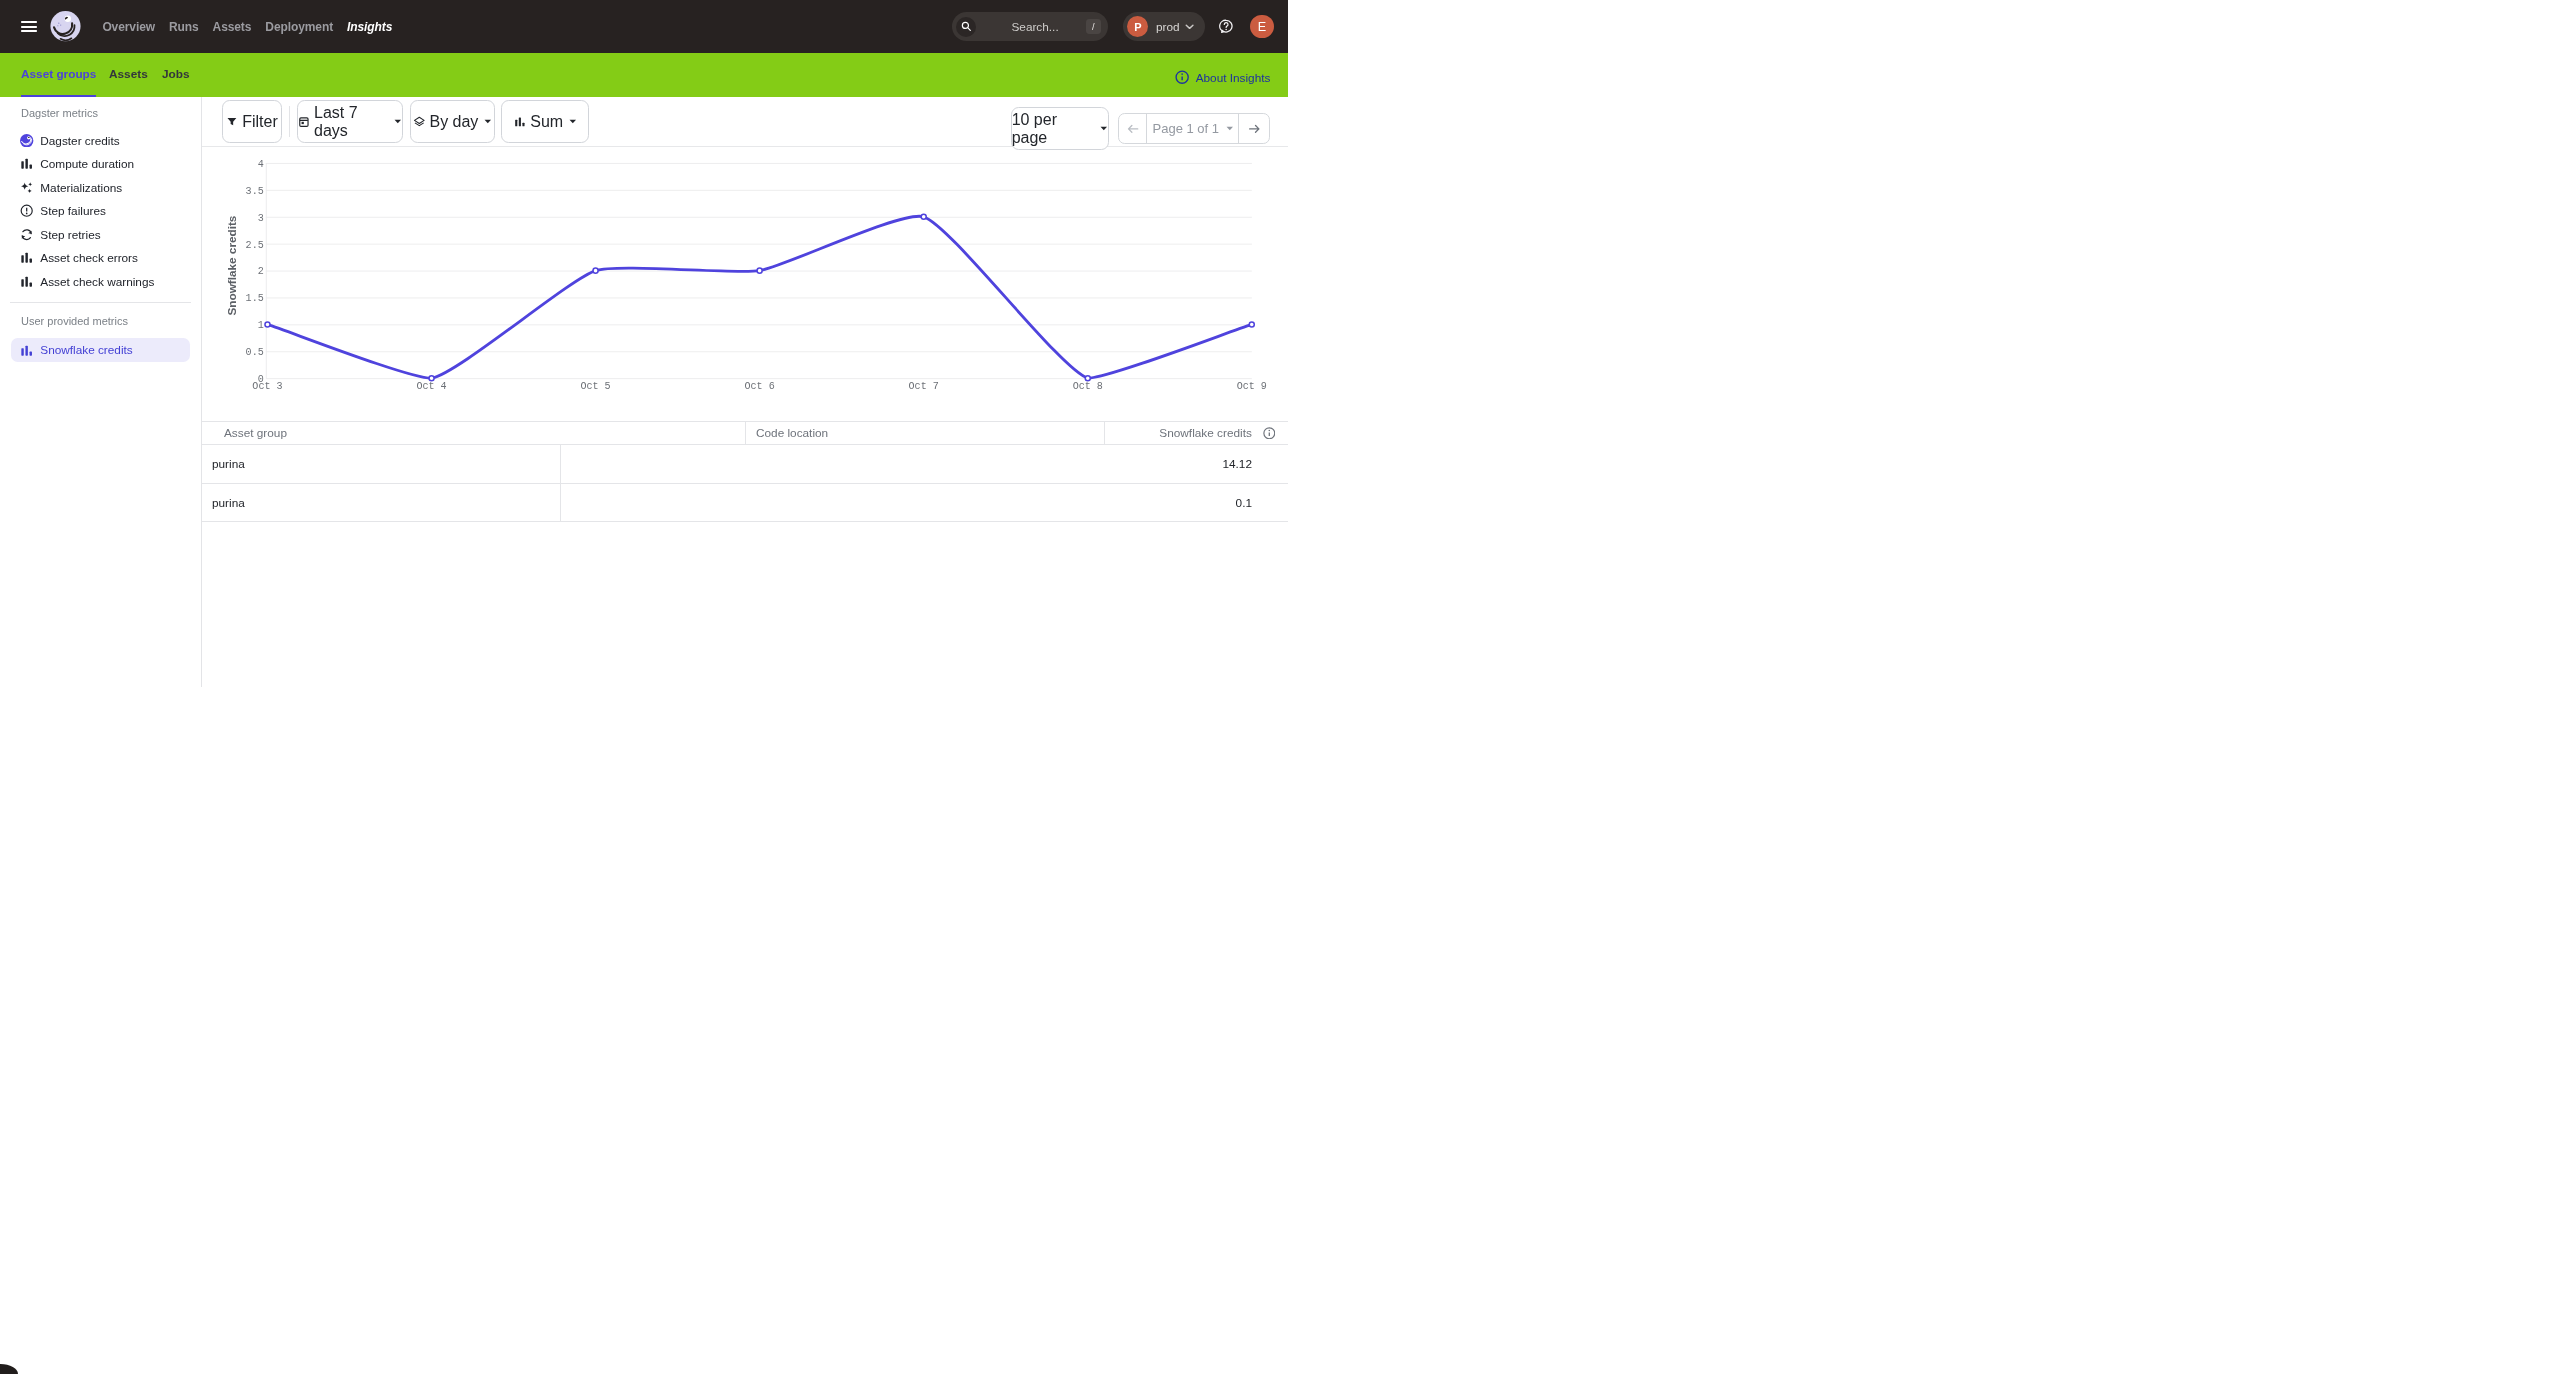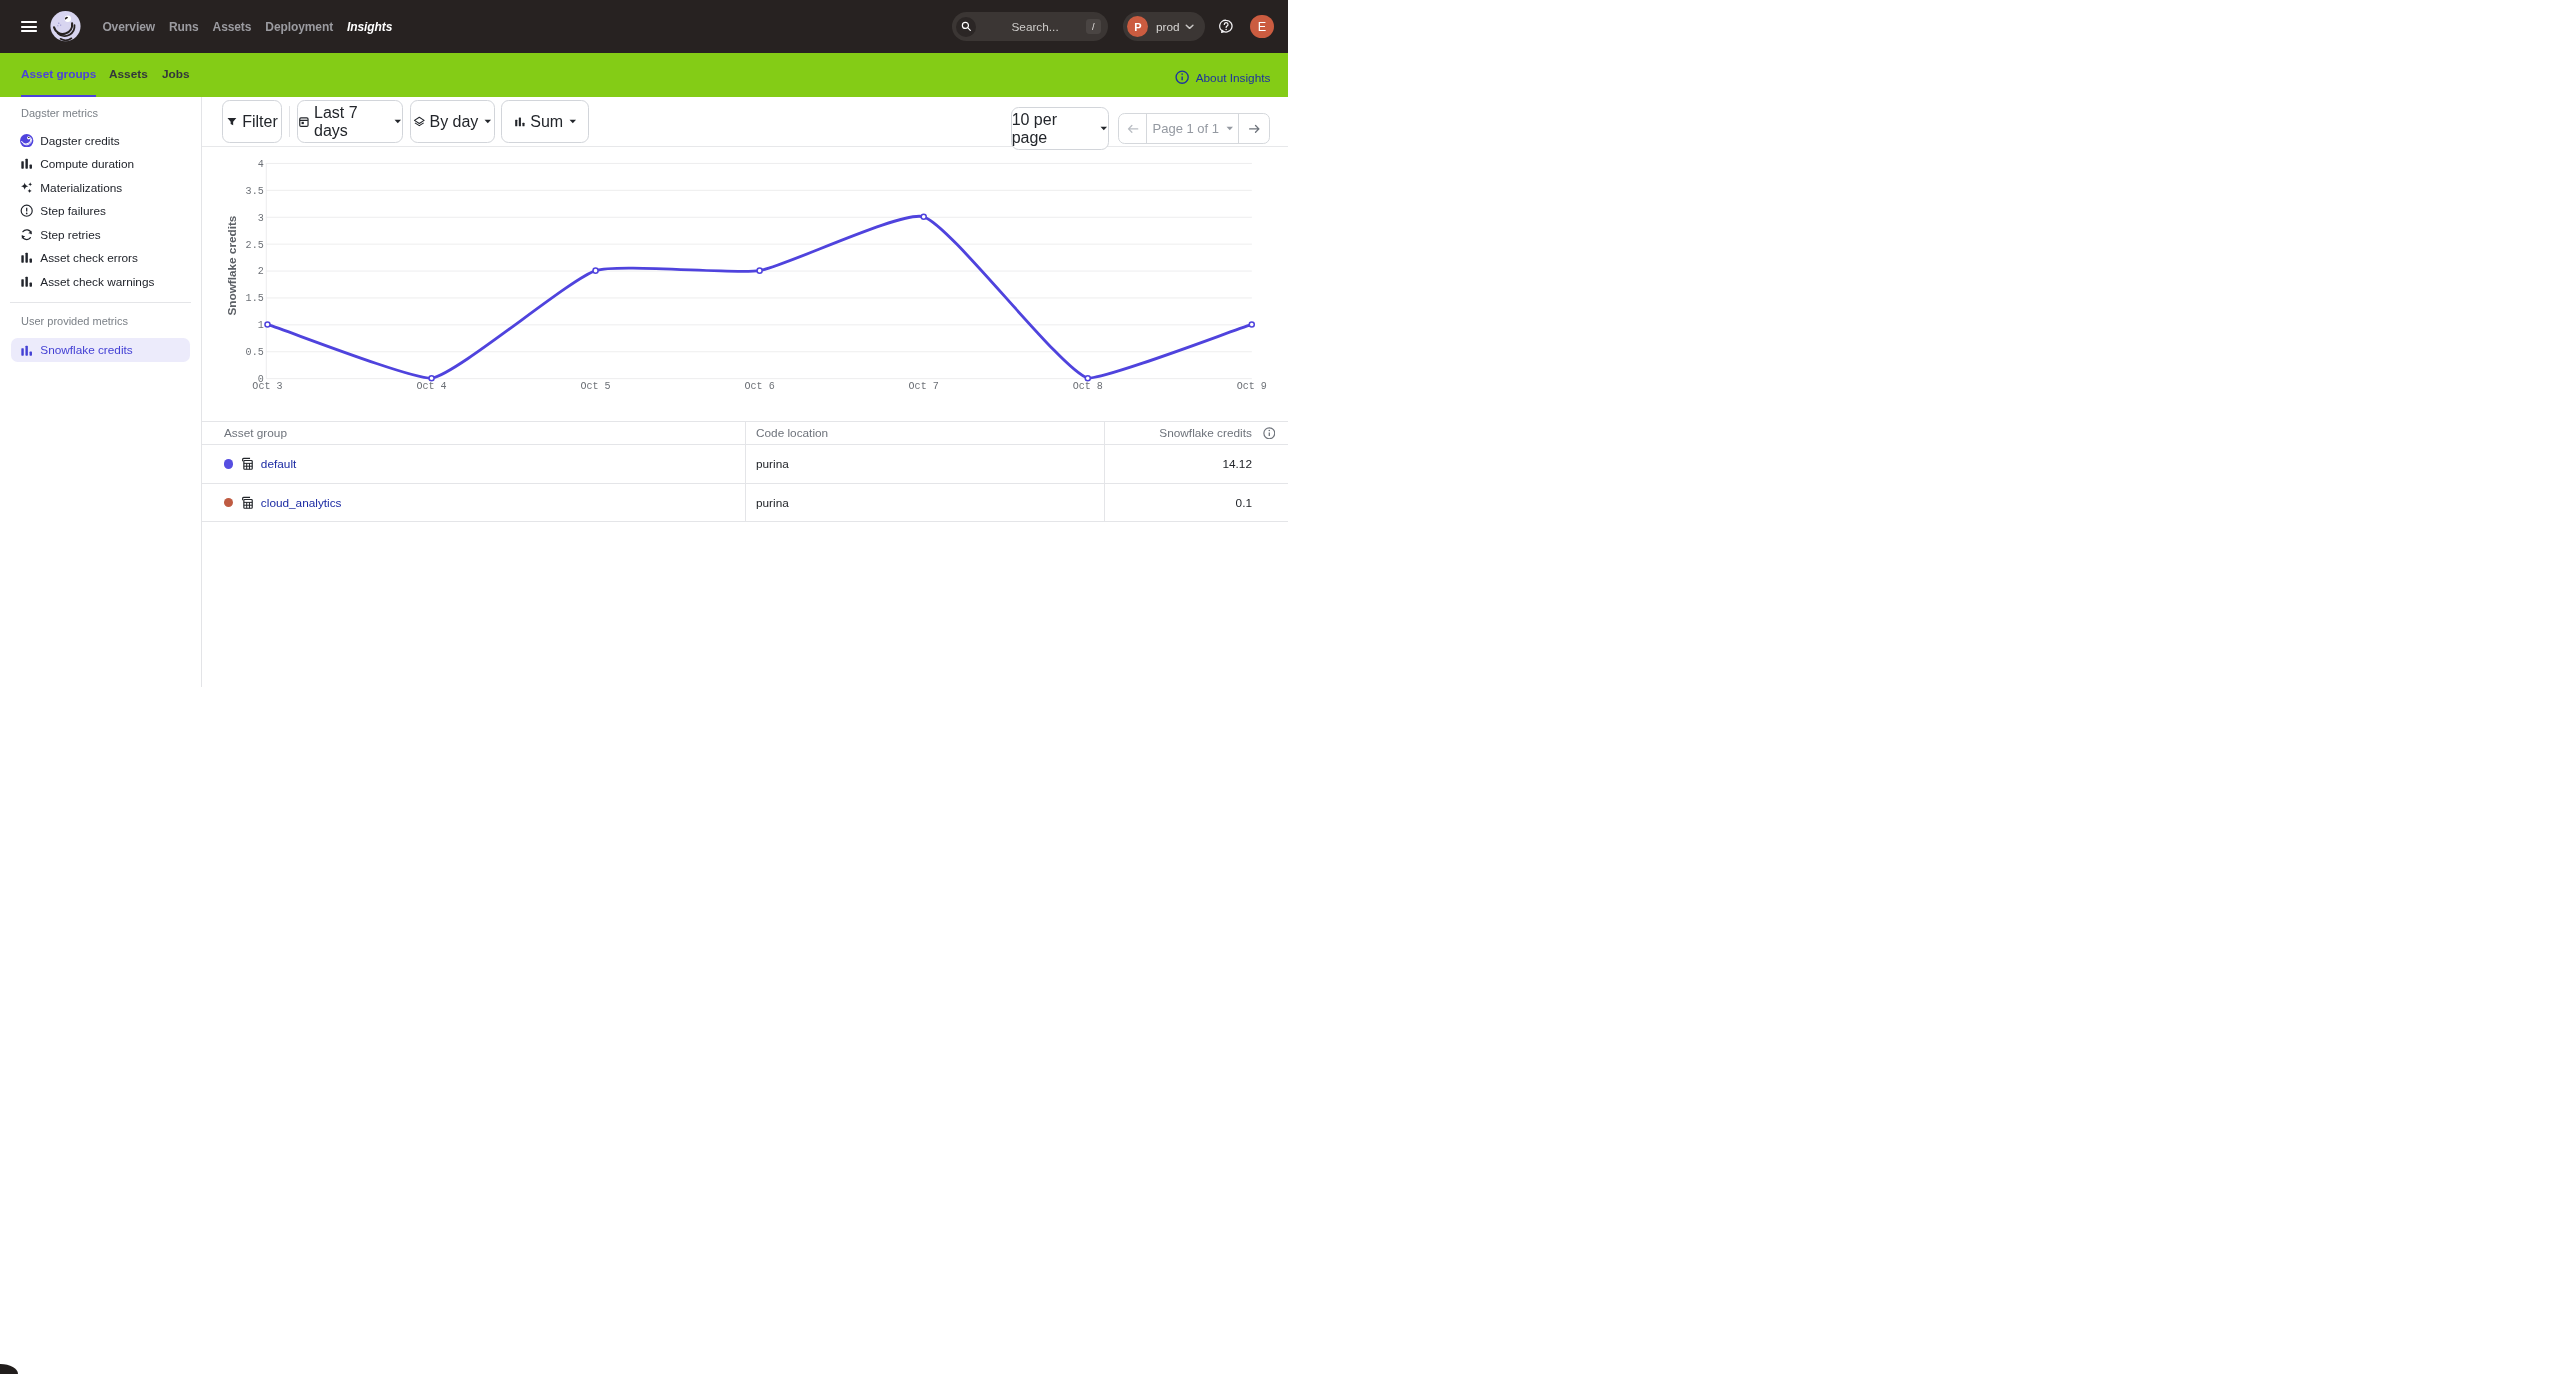--- a/index.html
+++ b/index.html
@@ -298,50 +298,26 @@
       <div class="c-c">
           <span>Snowflake credits</span>
         <svg width="12.6" height="12.6" viewBox="0 0 13 13" style="margin:0 12.6px 0 11px;">
             <circle cx="6.5" cy="6.5" r="5.6" fill="none" stroke="#6e737b" stroke-width="1.2"></circle>
             <line x1="6.5" y1="5.8" x2="6.5" y2="9.4" stroke="#6e737b" stroke-width="1.3"></line>
             <circle cx="6.5" cy="3.7" r="0.8" fill="#6e737b"></circle>
           </svg>
       </div>
     </div>
     <div class="trow tr1">
-      <div class="c-a">
-          <span class="dot" style="background:#564ee1;"></span>
-        <svg class="gicon" width="13.4" height="13.4" viewBox="0 0 16 16">
-            <path d="M3.2 5 V2.6 a1 1 0 0 1 1 -1 H12" fill="none" stroke="#23262b" stroke-width="1.4"></path>
-            <rect x="4.6" y="4.2" width="10" height="10.4" rx="1" fill="none" stroke="#23262b" stroke-width="1.4"></rect>
-            <line x1="4.6" y1="7.6" x2="14.6" y2="7.6" stroke="#23262b" stroke-width="1.2"></line>
-            <line x1="4.6" y1="11" x2="14.6" y2="11" stroke="#23262b" stroke-width="1.2"></line>
-            <line x1="8" y1="7.6" x2="8" y2="14.6" stroke="#23262b" stroke-width="1.2"></line>
-            <line x1="11.3" y1="7.6" x2="11.3" y2="14.6" stroke="#23262b" stroke-width="1.2"></line>
-          </svg>
-        <span class="alink">default</span>
-        </div>
       <div class="c-b">purina</div>
       <div class="c-c">
           <span class="num">14.12</span>
         </div>
     </div>
     <div class="trow tr2">
-      <div class="c-a">
-          <span class="dot" style="background:#bf5b42;"></span>
-        <svg class="gicon" width="13.4" height="13.4" viewBox="0 0 16 16">
-            <path d="M3.2 5 V2.6 a1 1 0 0 1 1 -1 H12" fill="none" stroke="#23262b" stroke-width="1.4"></path>
-            <rect x="4.6" y="4.2" width="10" height="10.4" rx="1" fill="none" stroke="#23262b" stroke-width="1.4"></rect>
-            <line x1="4.6" y1="7.6" x2="14.6" y2="7.6" stroke="#23262b" stroke-width="1.2"></line>
-            <line x1="4.6" y1="11" x2="14.6" y2="11" stroke="#23262b" stroke-width="1.2"></line>
-            <line x1="8" y1="7.6" x2="8" y2="14.6" stroke="#23262b" stroke-width="1.2"></line>
-            <line x1="11.3" y1="7.6" x2="11.3" y2="14.6" stroke="#23262b" stroke-width="1.2"></line>
-          </svg>
-        <span class="alink">cloud_analytics</span>
-        </div>
       <div class="c-b">purina</div>
       <div class="c-c">
           <span class="num">0.1</span>
         </div>
     </div>
   </div>
 </div>
 
 
 </body></html>

